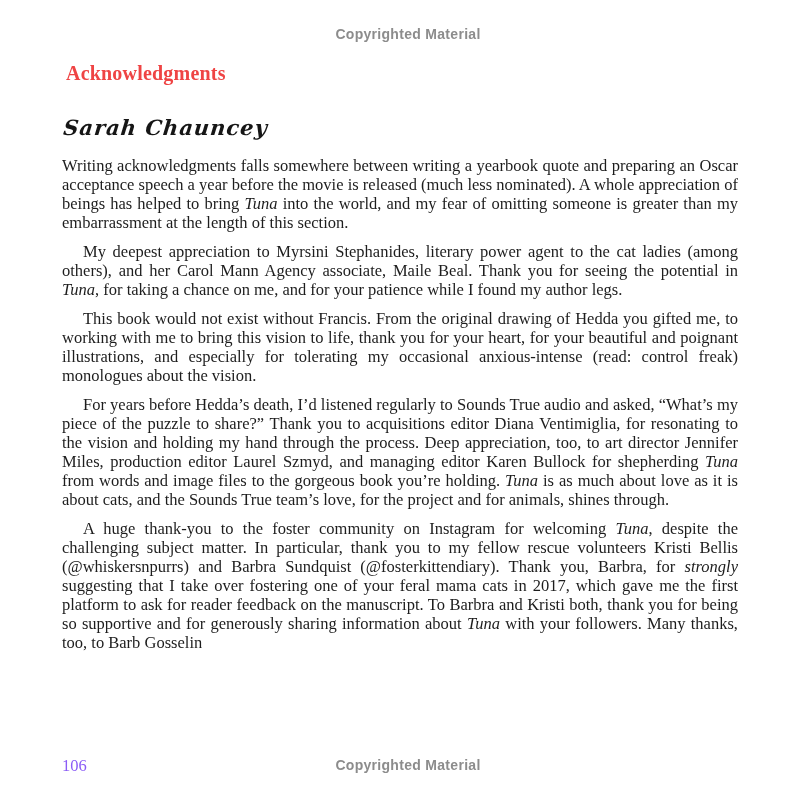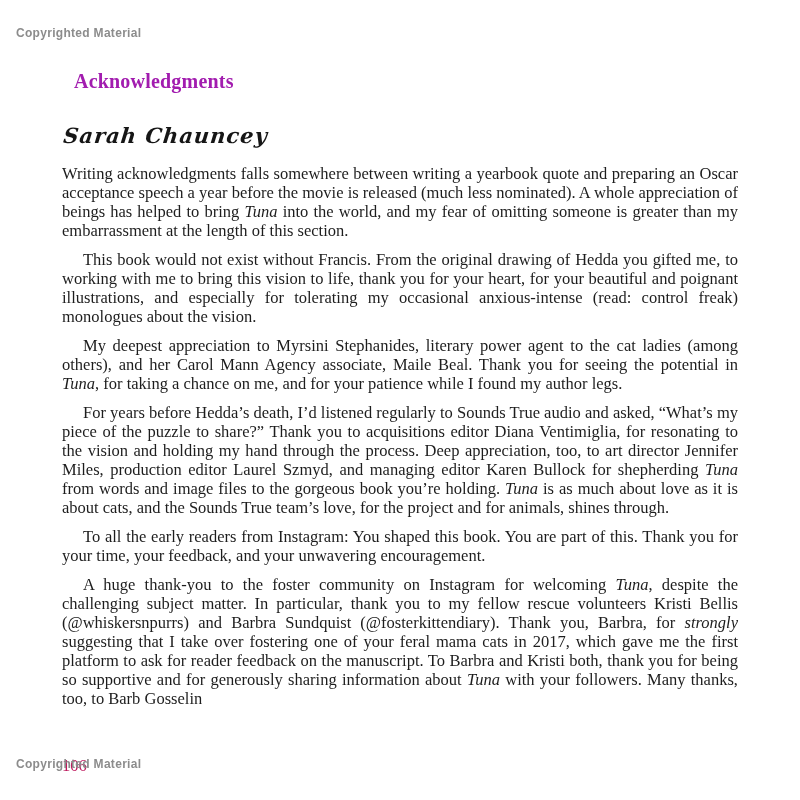--- a/index.html
+++ b/index.html
@@ -14,43 +14,43 @@
     height: 800px;
     position: relative;
     background: var(--background);
     overflow: hidden;
     font-family: "Liberation Serif", serif;
   }
   .banner {
     position: absolute;
     left: 0;
     width: 100%;
-    text-align: left;
+    text-align: center;
     font-family: "Liberation Sans", sans-serif;
     font-weight: bold;
-    font-size: 12px;
+    font-size: 14px;
     letter-spacing: 0.3px;
     color: var(--copyright-gray);
     padding-left: 16px;
   }
   .banner.top { top: 26px; }
   .banner.bottom { top: 757px; }
   .content {
     position: absolute;
     left: 62px;
     top: 58px;
     width: 676px;
   }
   .page-title {
-    margin: 12px;
+    margin: 4px;
     font-family: "Liberation Serif", serif;
     font-weight: bold;
     font-size: 20px;
     line-height: 22px;
-    color: #a21caf;
+    color: #ef4444;
     letter-spacing: 0.2px;
   }
   .signature {
     margin-top: 31px;
     font-family: "DejaVu Serif", serif;
     font-style: italic;
     font-weight: bold;
     font-size: 21px;
     line-height: 26px;
     color: #161616;
@@ -69,39 +69,38 @@
   }
   .body-text p.indent { text-indent: 21px; }
   .body-text p:last-child { margin-bottom: 4px; }
   .body-text em { }
   .page-number {
     position: absolute;
     left: 62px;
     top: 756px;
     font-family: "Liberation Serif", serif;
     font-size: 16.5px;
-    color: #be185d;
+    color: #8b5cf6;
   }
 </style>
 </head>
 <body>
 
 <div class="banner top">Copyrighted Material</div>
 
 <div class="content">
   <h1 class="page-title">Acknowledgments</h1>
 
   <div class="signature">Sarah Chauncey</div>
 
   <div class="body-text">
 
   <p><span>Writing acknowledgments falls somewhere between writing a yearbook quote and preparing an Oscar acceptance speech a year before the movie is released (much less nominated). A whole appreciation of beings has helped to bring </span><em>Tuna</em><span> into the world, and my fear of omitting someone is greater than my embarrassment at the length of this section.</span></p>
+      <p class="indent"><span>My deepest appreciation to Myrsini Stephanides, literary power agent to the cat ladies (among others), and her Carol Mann Agency associate, Maile Beal. Thank you for seeing the potential in </span><em>Tuna</em><span>, for taking a chance on me, and for your patience while I found my author legs.</span></p>
       <p class="indent"><span>This book would not exist without Francis. From the original drawing of Hedda you gifted me, to working with me to bring this vision to life, thank you for your heart, for your beautiful and poignant illustrations, and especially for tolerating my occasional anxious-intense (read: control freak) monologues about the vision.</span></p>
-      <p class="indent"><span>My deepest appreciation to Myrsini Stephanides, literary power agent to the cat ladies (among others), and her Carol Mann Agency associate, Maile Beal. Thank you for seeing the potential in </span><em>Tuna</em><span>, for taking a chance on me, and for your patience while I found my author legs.</span></p>
       <p class="indent"><span>For years before Hedda’s death, I’d listened regularly to Sounds True audio and asked, “What’s my piece of the puzzle to share?” Thank you to acquisitions editor Diana Ventimiglia, for resonating to the vision and holding my hand through the process. Deep appreciation, too, to art director Jennifer Miles, production editor Laurel Szmyd, and managing editor Karen Bullock for shepherding </span><em>Tuna</em><span> from words and image files to the gorgeous book you’re holding. </span><em>Tuna</em><span> is as much about love as it is about cats, and the Sounds True team’s love, for the project and for animals, shines through.</span></p>
-      <p class="indent"><span>To all the early readers from Instagram: You shaped this book. You are part of this. Thank you for your time, your feedback, and your unwavering encouragement.</span></p>
       <p class="indent"><span>A huge thank-you to the foster community on Instagram for welcoming </span><em>Tuna</em><span>, despite the challenging subject matter. In particular, thank you to my fellow rescue volunteers Kristi Bellis (@whiskersnpurrs) and Barbra Sundquist (@fosterkittendiary). Thank you, Barbra, for </span><em>strongly</em><span> suggesting that I take over fostering one of your feral mama cats in 2017, which gave me the first platform to ask for reader feedback on the manuscript. To Barbra and Kristi both, thank you for being so supportive and for generously sharing information about </span><em>Tuna</em><span> with your followers. Many thanks, too, to Barb Gosselin</span></p>
     </div>
 </div>
 
 <div class="page-number">106</div>
 
 <div class="banner bottom">Copyrighted Material</div>
 
 </body></html>

